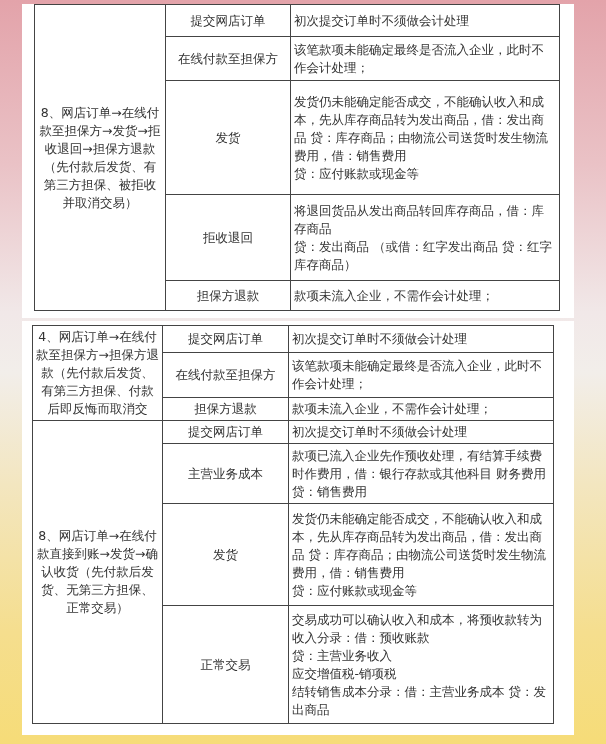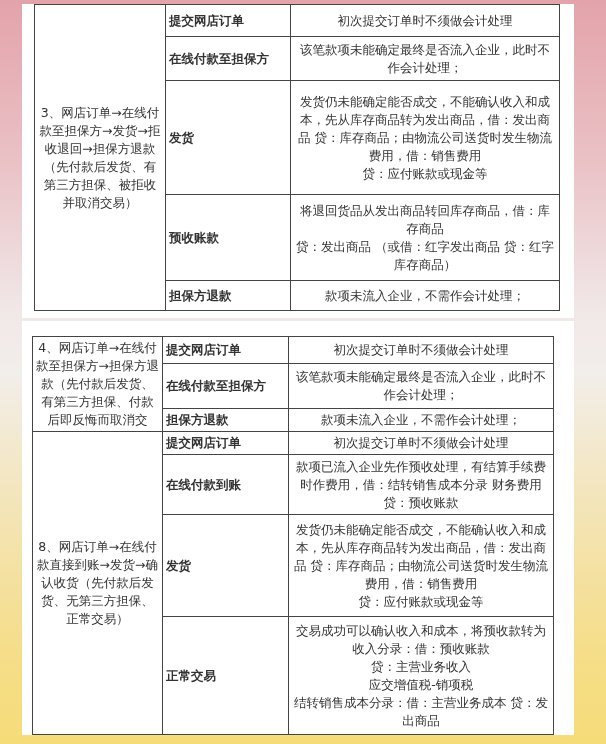--- a/index.html
+++ b/index.html
@@ -7,54 +7,54 @@
     width: 606px; height: 744px; overflow: hidden; position: relative;
     background: linear-gradient(180deg, #e3a3aa 0%, #eac2c6 22%, #f1e8e8 42%, #f2eeea 50%, #f3e6c0 65%, #f5de8e 85%, #f6dc78 100%);
     font-family: "DejaVu Sans", "Liberation Sans", sans-serif;
     color: #333;
   }
   .panel { position: absolute; background: #ffffff; }
   #panel1 { left: 22px; top: 4px; width: 552px; height: 314px; }
   #panel2 { left: 22px; top: 321px; width: 552px; height: 414px; }
   table { position: absolute; border-collapse: collapse; table-layout: fixed; font-size: 12.5px; line-height: 18px; }
   #t1 { left: 12px; top: 0px; width: 525px; }
-  #t2 { left: 10px; top: 15px; width: 521px; }
+  #t2 { left: 10px; top: 4px; width: 521px; }
   td { border: 1px solid #444; padding: 2px 3px; vertical-align: middle; color: #333; word-break: break-all; }
   td.c1 { text-align: center; }
-  td.c2 { text-align: left; font-weight: bold; }
-  td.c3 { text-align: center; white-space: pre-line; }
+  td.c2 { text-align: center; }
+  td.c3 { text-align: left; white-space: pre-line; }
   #t1 tr.first td { border-top: 1px solid #444; }
 </style>
 </head>
 <body>
 
 <div class="panel" id="panel1">
   <table id="t1">
     <colgroup>
         <col style="width:131px">
         <col style="width:125px">
         <col style="width:269px">
       </colgroup>
     <tbody>
         <tr class="first" style="height:32px">
-      <td class="c1" rowspan="5">3、网店订单→在线付款至担保方→发货→拒收退回→担保方退款（先付款后发货、有第三方担保、被拒收并取消交易）</td>
+      <td class="c1" rowspan="5">8、网店订单→在线付款至担保方→发货→拒收退回→担保方退款（先付款后发货、有第三方担保、被拒收并取消交易）</td>
       <td class="c2">提交网店订单</td>
       <td class="c3">初次提交订单时不须做会计处理</td>
     </tr>
     <tr style="height:44px">
       <td class="c2">在线付款至担保方</td>
       <td class="c3">该笔款项未能确定最终是否流入企业，此时不作会计处理；</td>
     </tr>
     <tr style="height:114px">
       <td class="c2">发货</td>
       <td class="c3">发货仍未能确定能否成交，不能确认收入和成本，先从库存商品转为发出商品，借：发出商品 贷：库存商品；由物流公司送货时发生物流费用，借：销售费用
 贷：应付账款或现金等</td>
     </tr>
     <tr style="height:86px">
-      <td class="c2">预收账款</td>
+      <td class="c2">拒收退回</td>
       <td class="c3">将退回货品从发出商品转回库存商品，借：库存商品
 贷：发出商品 （或借：红字发出商品 贷：红字库存商品）</td>
     </tr>
     <tr style="height:30px">
       <td class="c2">担保方退款</td>
       <td class="c3">款项未流入企业，不需作会计处理；</td>
     </tr>
   </tbody>
     </table>
 </div>
@@ -79,22 +79,22 @@
     <tr style="height:22px">
       <td class="c2">担保方退款</td>
       <td class="c3">款项未流入企业，不需作会计处理；</td>
     </tr>
     <tr style="height:22px">
       <td class="c1" rowspan="4">8、网店订单→在线付款直接到账→发货→确认收货（先付款后发货、无第三方担保、正常交易）</td>
       <td class="c2">提交网店订单</td>
       <td class="c3">初次提交订单时不须做会计处理</td>
     </tr>
     <tr style="height:60px">
-      <td class="c2">在线付款到账</td>
-      <td class="c3">款项已流入企业先作预收处理，有结算手续费时作费用，借：结转销售成本分录 财务费用 贷：预收账款</td>
+      <td class="c2">主营业务成本</td>
+      <td class="c3">款项已流入企业先作预收处理，有结算手续费时作费用，借：银行存款或其他科目 财务费用 贷：销售费用</td>
     </tr>
     <tr style="height:102px">
       <td class="c2">发货</td>
       <td class="c3">发货仍未能确定能否成交，不能确认收入和成本，先从库存商品转为发出商品，借：发出商品 贷：库存商品；由物流公司送货时发生物流费用，借：销售费用
 贷：应付账款或现金等</td>
     </tr>
     <tr style="height:118px">
       <td class="c2">正常交易</td>
       <td class="c3">交易成功可以确认收入和成本，将预收款转为收入分录：借：预收账款
 贷：主营业务收入

